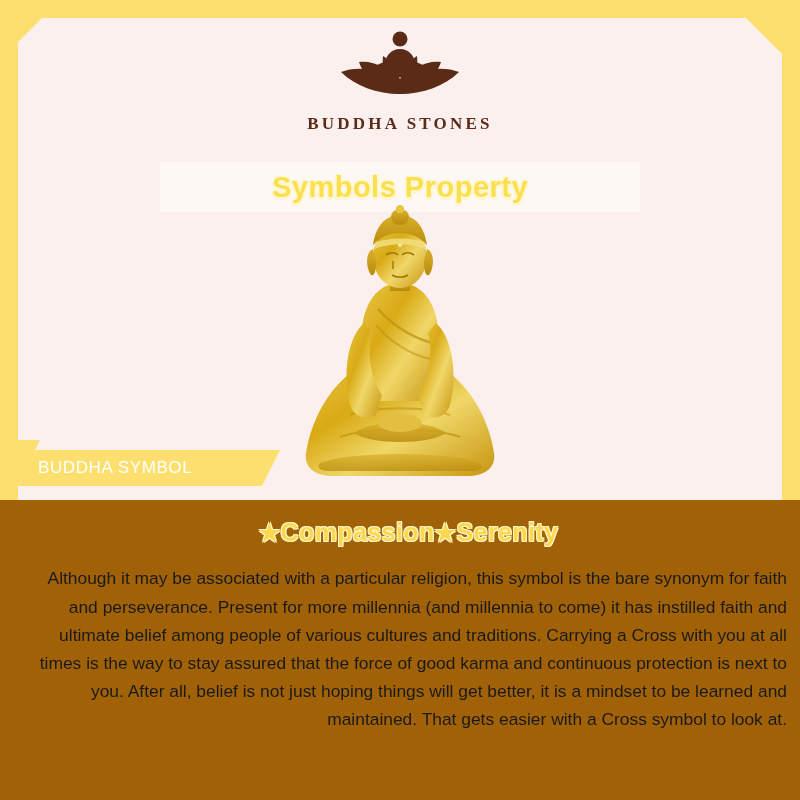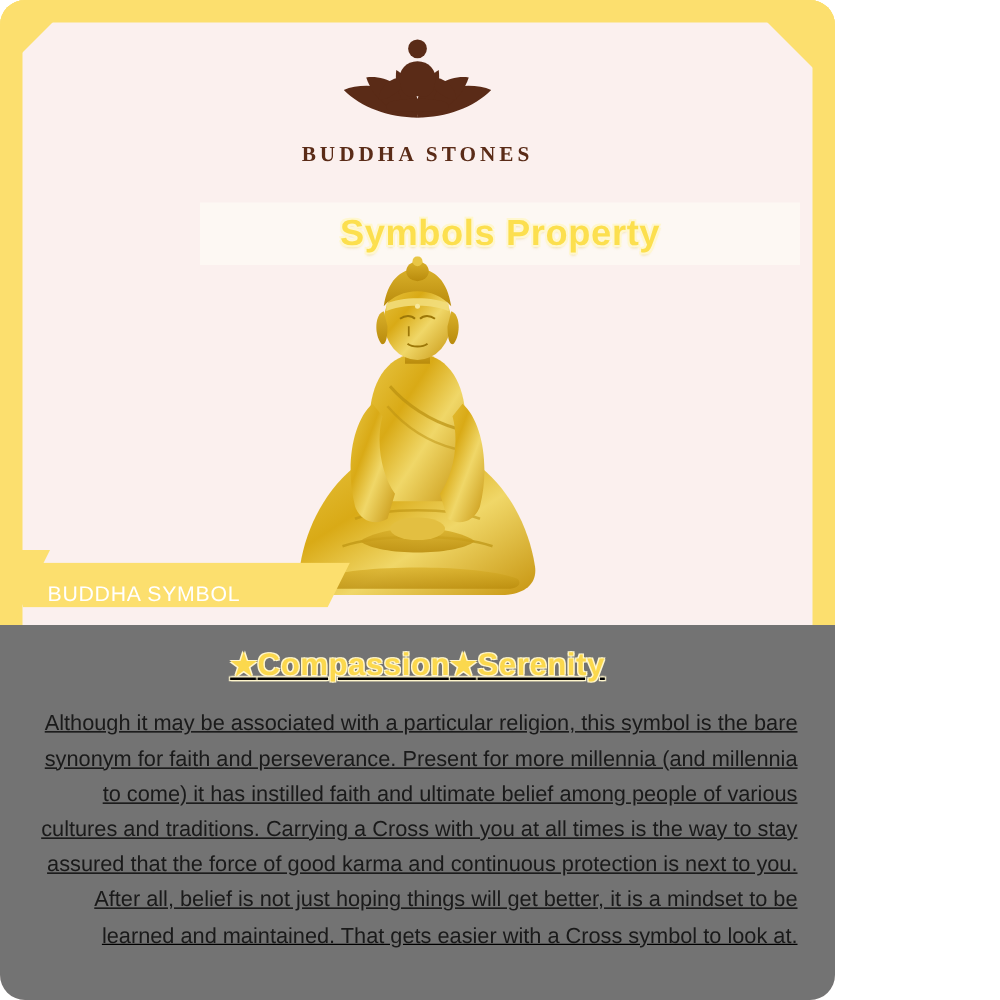--- a/index.html
+++ b/index.html
@@ -9,25 +9,24 @@
   body {
     width: 800px;
     height: 800px;
     font-family: "Liberation Sans", sans-serif;
     background: #ffffff;
     overflow: hidden;
   }
 
   .page {
     position: relative;
-    width: 668px;
+    width: 800px;
     height: 800px;
     background: #fbf0ee;
     overflow: hidden;
-    border-radius: 20px;
   }
 
   
   .frame-top {
     position: absolute;
     left: 0; top: 0;
     width: 800px; height: 18px;
     background: #fcdf6e;
   }
   .frame-left {
@@ -130,41 +129,40 @@
   .buddha-svg { display: block; }
 
   
   .ribbon {
     position: absolute;
     left: 18px;
     top: 450px;
     height: 36px;
     background: #fcdf6e;
     display: flex;
-    align-items: flex-end;
+    align-items: center;
     padding: 0 16px 0 20px;
     clip-path: polygon(0 0, 100% 0, calc(100% - 18px) 100%, 0 100%);
     min-width: 226px;
   }
   .ribbon-label {
     font-size: 17px;
     color: #ffffff;
     letter-spacing: 0.6px;
   }
 
   
   .lower {
     position: absolute;
     left: 0; right: 0;
     top: 500px;
     bottom: 0;
-    background: #737373;
-    padding: 14px 30px 0 30px;
+    background: #a16207;
+    padding: 14px 13px 0 30px;
     box-sizing: border-box;
-    text-decoration: underline;
   }
   .subhead {
     text-align: center;
     font-size: 25px;
     font-weight: bold;
     color: #fbd84d;
     letter-spacing: 0.4px;
     text-shadow:
       -1px -1px 0 #fff6cc,
        1px -1px 0 #fff6cc,

